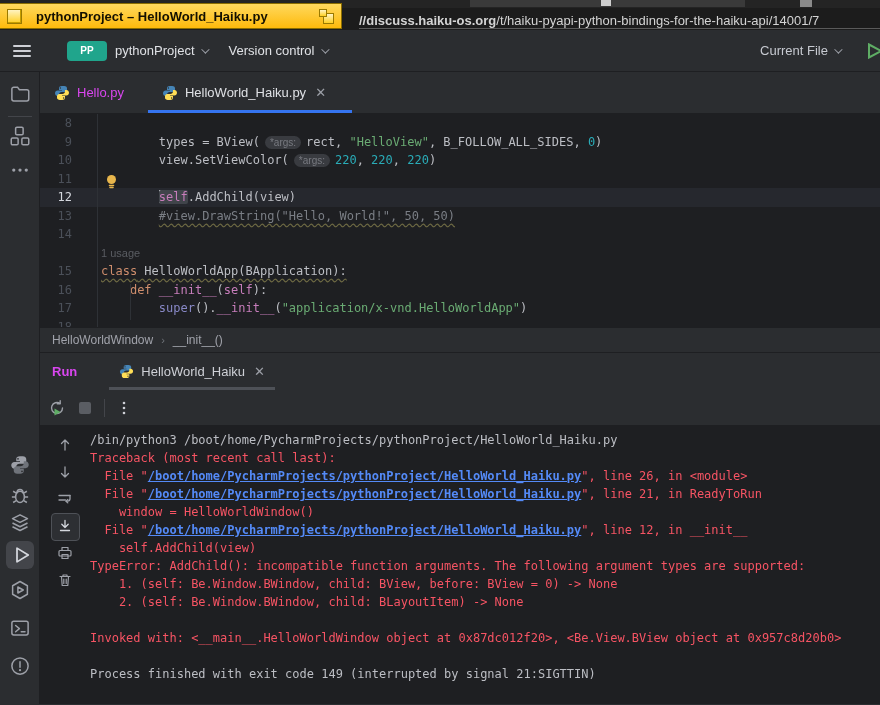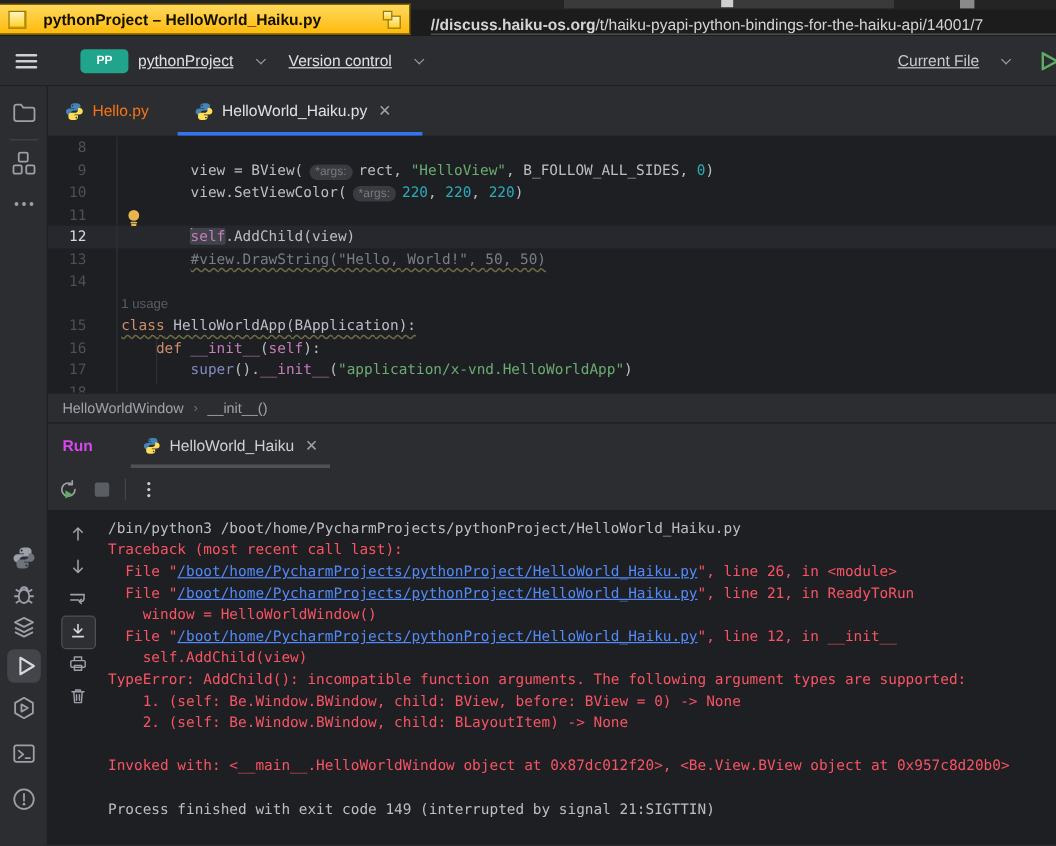--- a/index.html
+++ b/index.html
@@ -31,39 +31,39 @@
   
   .ide { position:absolute; left:0; top:30px; width:880px; height:675px; background:#2b2d30; }
 
   .main-toolbar { position:relative; height:42px; border-bottom:1px solid #1e1f22;
                   display:flex; align-items:center; color:#dfe1e5; font-size:13px; }
   .hamburger { width:18px; margin:0 14px 0 13px; cursor:pointer; }
   .hamburger span { display:block; height:2px; background:#ced0d6; margin:3px 0; border-radius:1px; }
   .proj-badge { width:40px; height:20px; border-radius:4px; background:#20a58c; color:#fff;
                 font-size:10px; font-weight:bold; display:flex; align-items:center; justify-content:center;
                 margin-left:22px; }
-  .tb-item { display:flex; align-items:center; gap:18px; padding:0 8px;text-decoration:underline; }
+  .tb-item { display:flex; align-items:center; gap:6px; padding:0 8px; }
   .chev { width:6px; height:6px; border-right:1.5px solid #9da0a8; border-bottom:1.5px solid #9da0a8;
           transform:rotate(45deg) translateY(-2px); display:inline-block; }
   .tb-right { margin-left:auto; display:flex; align-items:center; color:#c7cad1; }
   .run-green-cut { width:14px; height:16px; margin-left:18px; overflow:hidden; }
 
   .ide-body { position:relative; display:flex; height:632px; }
 
   
   .stripe { position:relative; width:40px; background:#2b2d30; border-right:1px solid #1e1f22; flex:none; }
   .stripe .sicon { position:absolute; left:10px; width:20px; height:20px; color:#9da0a8; cursor:pointer; }
   .stripe .divider { position:absolute; left:8px; width:24px; height:1px; background:#43454a; }
   .stripe .sel-box { position:absolute; left:6px; width:28px; height:28px; background:#43454a; border-radius:6px; }
 
   
   .content { position:relative; flex:1; display:flex; flex-direction:column; min-width:0; }
   .tabbar { height:42px; background:#2b2d30; border-bottom:1px solid #1e1f22; display:flex; }
   .etab { position:relative; display:flex; align-items:center; gap:7px; padding:0 14px;
-          font-size:13px; color:#f97316; cursor:pointer; }
+          font-size:13px; color:#d946ef; cursor:pointer; }
   .etab.active { color:#dfe1e5; padding-right:26px; }
   .etab.active::after { content:""; position:absolute; left:0; right:0; bottom:0; height:3px; background:#3574f0; }
   .tab-close { font-size:13px; color:#9da0a8; margin-left:2px; cursor:pointer; }
 
   
   .editor { position:relative; height:213px; background:#1e1f22; overflow:hidden;
             font-family:"DejaVu Sans Mono", monospace; font-size:12px; }
   .code-row { position:relative; display:flex; height:18.5px; line-height:18.5px; white-space:pre; }
   .code-row.current { background:#26282e; }
   .lnum { flex:none; width:57px; text-align:right; padding-right:25px; color:#4b5059; }
@@ -111,21 +111,21 @@
   .cgutter { flex:none; width:50px; display:flex; flex-direction:column; align-items:center;
              padding-top:12px; gap:11px; }
   .cg-icon { position:relative; width:16px; height:16px; color:#9da0a8; cursor:pointer; }
   .cg-icon.selected::before { content:""; position:absolute; left:-6px; top:-5px; width:27px; height:26px;
              background:#2d2f33; border:1px solid #4e5157; border-radius:4px; }
   .cg-icon svg { position:relative; }
   .cout { flex:1; padding-top:6px; min-width:0; }
   .console-line { height:18px; line-height:18px; white-space:pre; }
   .ck-out { color:#bcbec4; }
   .ck-err { color:#f75464; }
-  .ck-lnk { color:#548af7; text-decoration:underline; cursor:pointer; }
+  .ck-lnk { color:#548af7; text-decoration:underline; cursor:pointer;font-weight:bold; }
 
   svg { display:block; }
 </style>
 </head>
 <body>
 
 <div class="screen">
 
   <div class="desktop">
     <div class="bg-topstrip"></div>
@@ -260,21 +260,21 @@
                 <path fill="#ffde57" d="M8.1 15c1.8 0 2.9-.8 2.9-2.2V11h-3v-.5h4.4c1.5 0 2.6-1.2 2.6-2.7S13.9 5 12.4 5H11v1.6C11 8 9.8 9 8.4 9H5.2C4 9 3 10.1 3 11.3v1.5C3 14.1 4.3 15 5.7 15h2.4zM9.6 13.7c-.4 0-.7-.3-.7-.7s.3-.7.7-.7.7.3.7.7-.3.7-.7.7z"></path>
               </svg>
             <span>HelloWorld_Haiku.py</span>
             <span class="tab-close">✕</span>
           </div>
         </div>
 
         <div class="editor">
           <div>
               <div class="code-row"><span class="lnum">8</span><span class="code-text"></span></div>
-              <div class="code-row"><span class="lnum">9</span><span class="code-text"><span class="tk-d">        view = BView(</span><span class="tk-h">*args:</span><span class="tk-d">rect, </span><span class="tk-s">"HelloView"</span><span class="tk-d">, B_FOLLOW_ALL_SIDES, </span><span class="tk-n">0</span><span class="tk-d">)</span></span></div>
+              <div class="code-row"><span class="lnum">9</span><span class="code-text"><span class="tk-d">        types = BView(</span><span class="tk-h">*args:</span><span class="tk-d">rect, </span><span class="tk-s">"HelloView"</span><span class="tk-d">, B_FOLLOW_ALL_SIDES, </span><span class="tk-n">0</span><span class="tk-d">)</span></span></div>
               <div class="code-row"><span class="lnum">10</span><span class="code-text"><span class="tk-d">        view.SetViewColor(</span><span class="tk-h">*args:</span><span class="tk-n">220</span><span class="tk-d">, </span><span class="tk-n">220</span><span class="tk-d">, </span><span class="tk-n">220</span><span class="tk-d">)</span></span></div>
               <div class="code-row"><span class="lnum">11</span><span class="code-text"></span></div>
               <div class="code-row current"><span class="lnum">12</span><span class="code-text"><span class="tk-d">        </span><span class="caret"></span><span class="tk-sfh">self</span><span class="tk-d">.AddChild(view)</span></span></div>
               <div class="code-row"><span class="lnum">13</span><span class="code-text"><span class="tk-d">        </span><span class="tk-cw">#view.DrawString("Hello, World!", 50, 50)</span></span></div>
               <div class="code-row"><span class="lnum">14</span><span class="code-text"></span></div>
               <div class="code-row"><span class="lnum"></span><span class="code-text"><span class="inlay">1 usage</span></span></div>
               <div class="code-row"><span class="lnum">15</span><span class="code-text"><span class="wavy"><span class="tk-kw">class</span><span class="tk-d"> HelloWorldApp(BApplication):</span></span></span></div>
               <div class="code-row"><span class="lnum">16</span><span class="code-text"><span class="tk-d">    </span><span class="tk-kw">def </span><span class="tk-mg">__init__</span><span class="tk-d">(</span><span class="tk-sf">self</span><span class="tk-d">):</span></span></div>
               <div class="code-row"><span class="lnum">17</span><span class="code-text"><span class="tk-d">        </span><span class="tk-bi">super</span><span class="tk-d">().</span><span class="tk-mg">__init__</span><span class="tk-d">(</span><span class="tk-s">"application/x-vnd.HelloWorldApp"</span><span class="tk-d">)</span></span></div>
               <div class="code-row"><span class="lnum">18</span><span class="code-text"></span></div>

